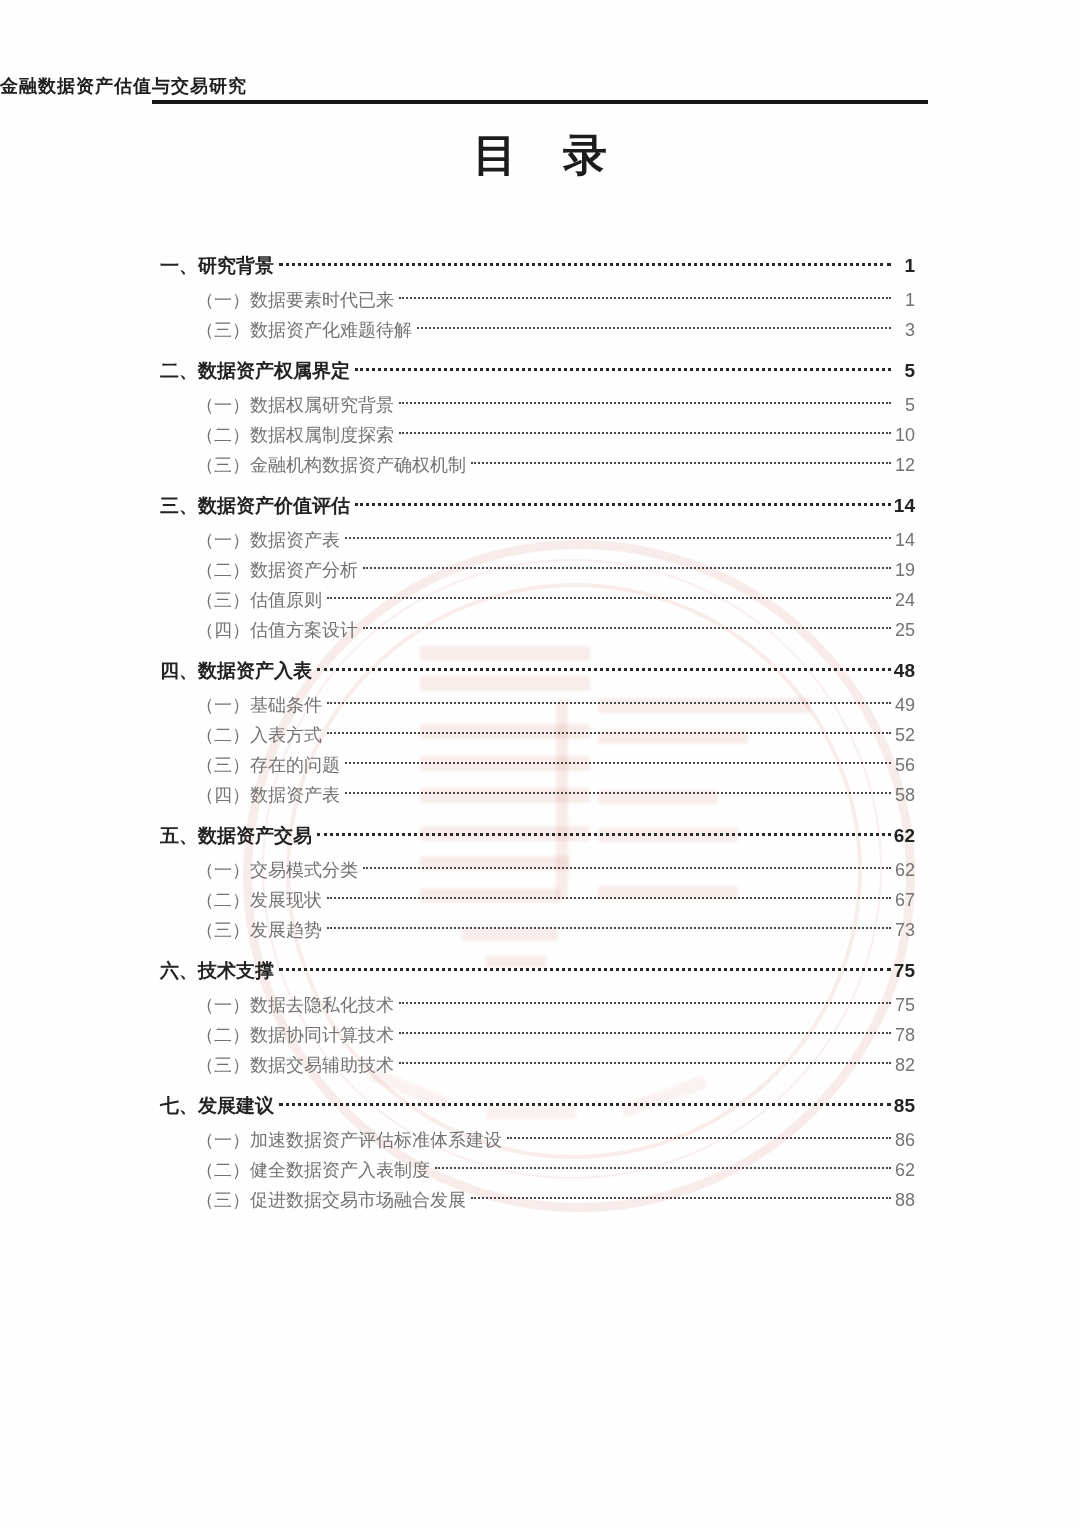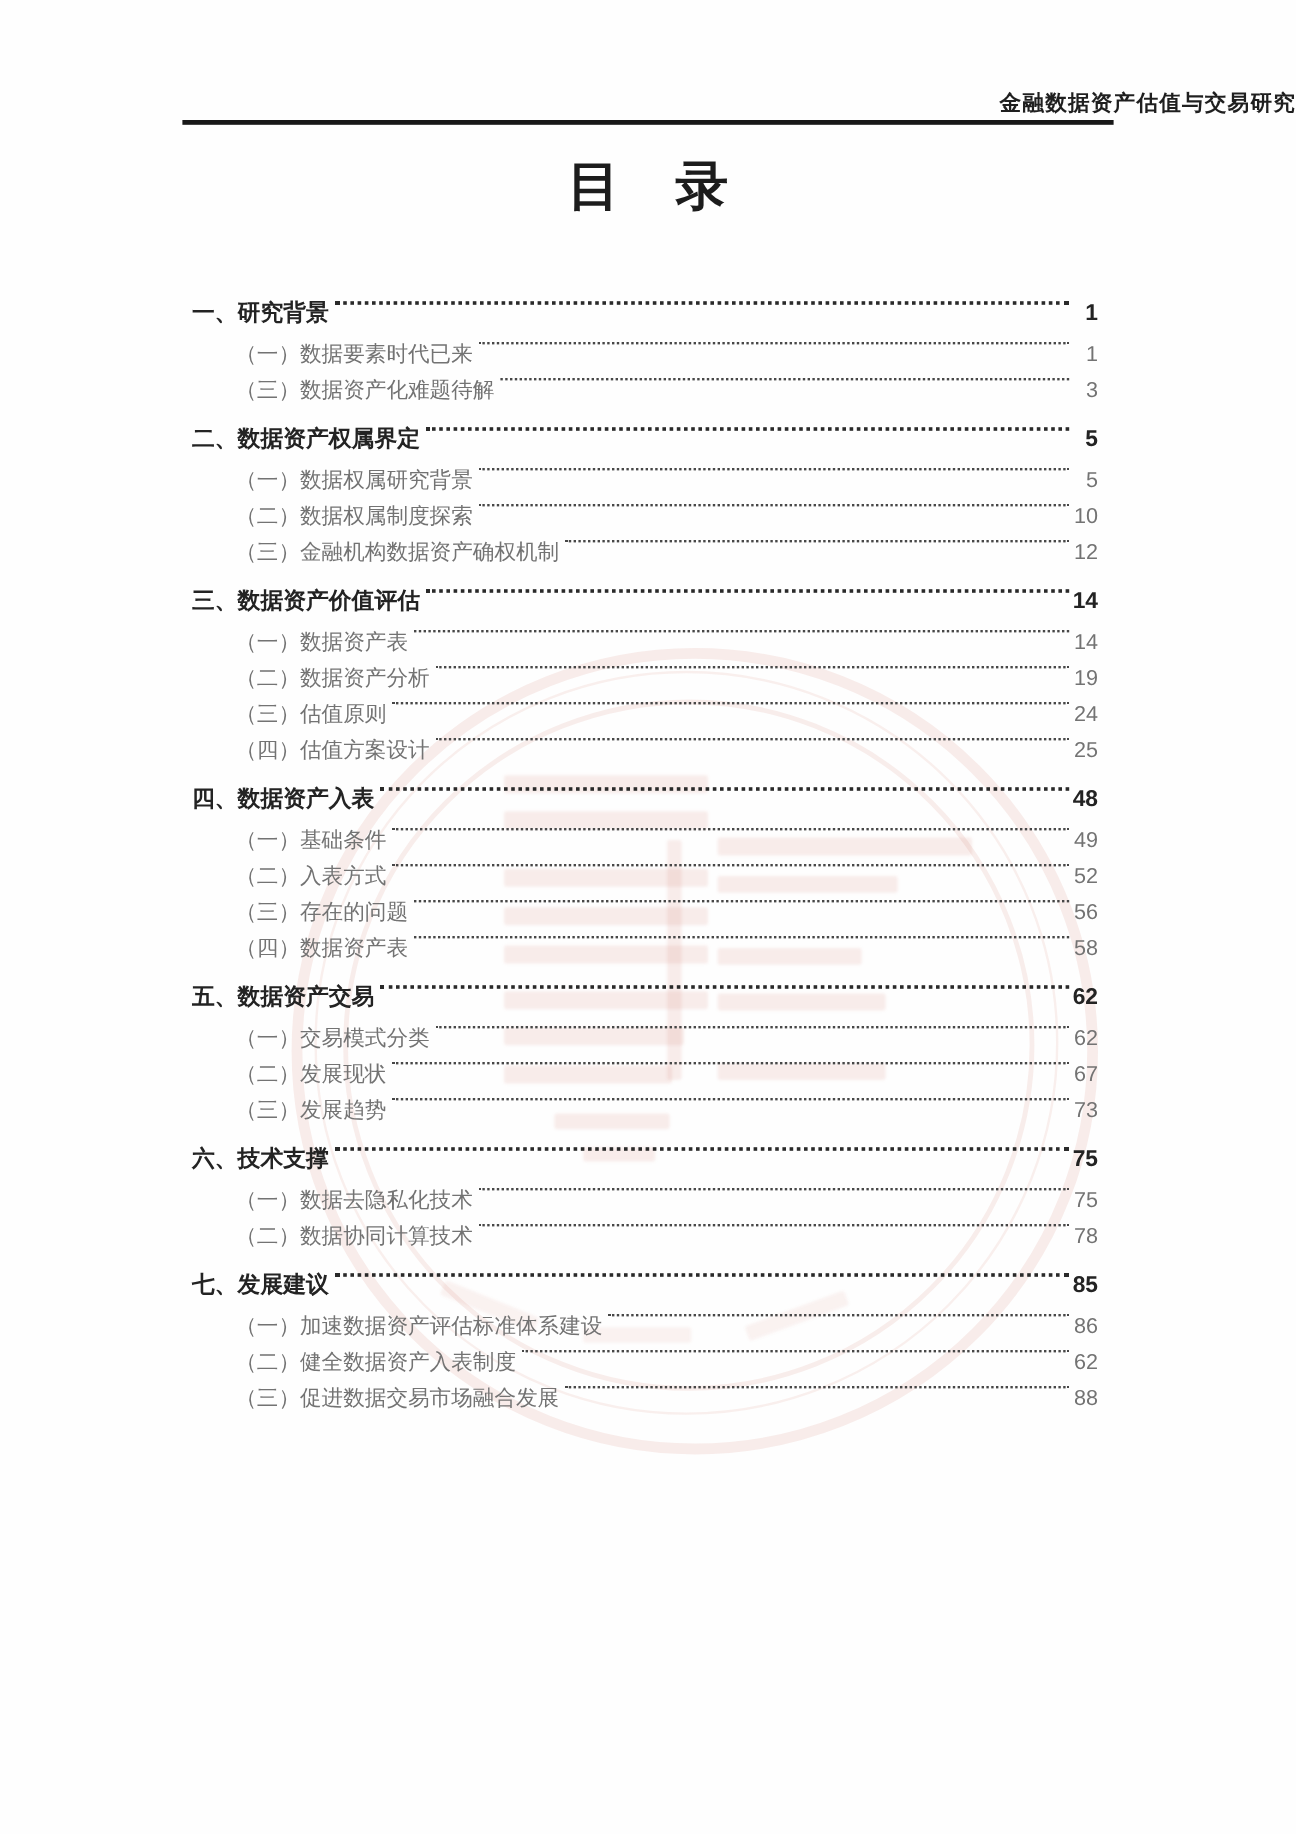--- a/index.html
+++ b/index.html
@@ -36,21 +36,21 @@
     background: rgba(203, 92, 70, 0.11);
     filter: blur(1.5px);
     border-radius: 2px;
   }
   
   .running-head {
     position: absolute;
     top: 74px;
     left: 0;
     width: 100%;
-    text-align: right;
+    text-align: left;
     font-family: "Liberation Serif", "DejaVu Serif", serif;
     font-weight: 700;
     font-size: 18px;
     letter-spacing: 1px;
     color: #1f1f1f;
     z-index: 1;
   }
   .head-rule {
     position: absolute;
     top: 100px;
@@ -77,21 +77,21 @@
   
   .toc {
     position: absolute;
     top: 240px;
     left: 160px;
     width: 755px;
     z-index: 1;
   }
   .row {
     display: flex;
-    align-items: flex-start;
+    align-items: center;
     height: 30px;
     cursor: pointer;
   }
   .row .lbl {
     flex: 0 0 auto;
     white-space: nowrap;
     line-height: 1.15;
   }
   .row .dots {
     flex: 1 1 auto;
@@ -274,20 +274,25 @@
       <div class="row item">
     <span class="lbl">（一）数据去隐私化技术</span>
     <span class="dots"></span>
     <span class="pg">75</span>
   </div>
       <div class="row item">
     <span class="lbl">（二）数据协同计算技术</span>
     <span class="dots"></span>
     <span class="pg">78</span>
   </div>
+      <div class="row item">
+    <span class="lbl">（三）数据交易辅助技术</span>
+    <span class="dots"></span>
+    <span class="pg">82</span>
+  </div>
       <div class="row chapter">
     <span class="lbl">七、发展建议</span>
     <span class="dots"></span>
     <span class="pg">85</span>
   </div>
       <div class="row item">
     <span class="lbl">（一）加速数据资产评估标准体系建设</span>
     <span class="dots"></span>
     <span class="pg">86</span>
   </div>

